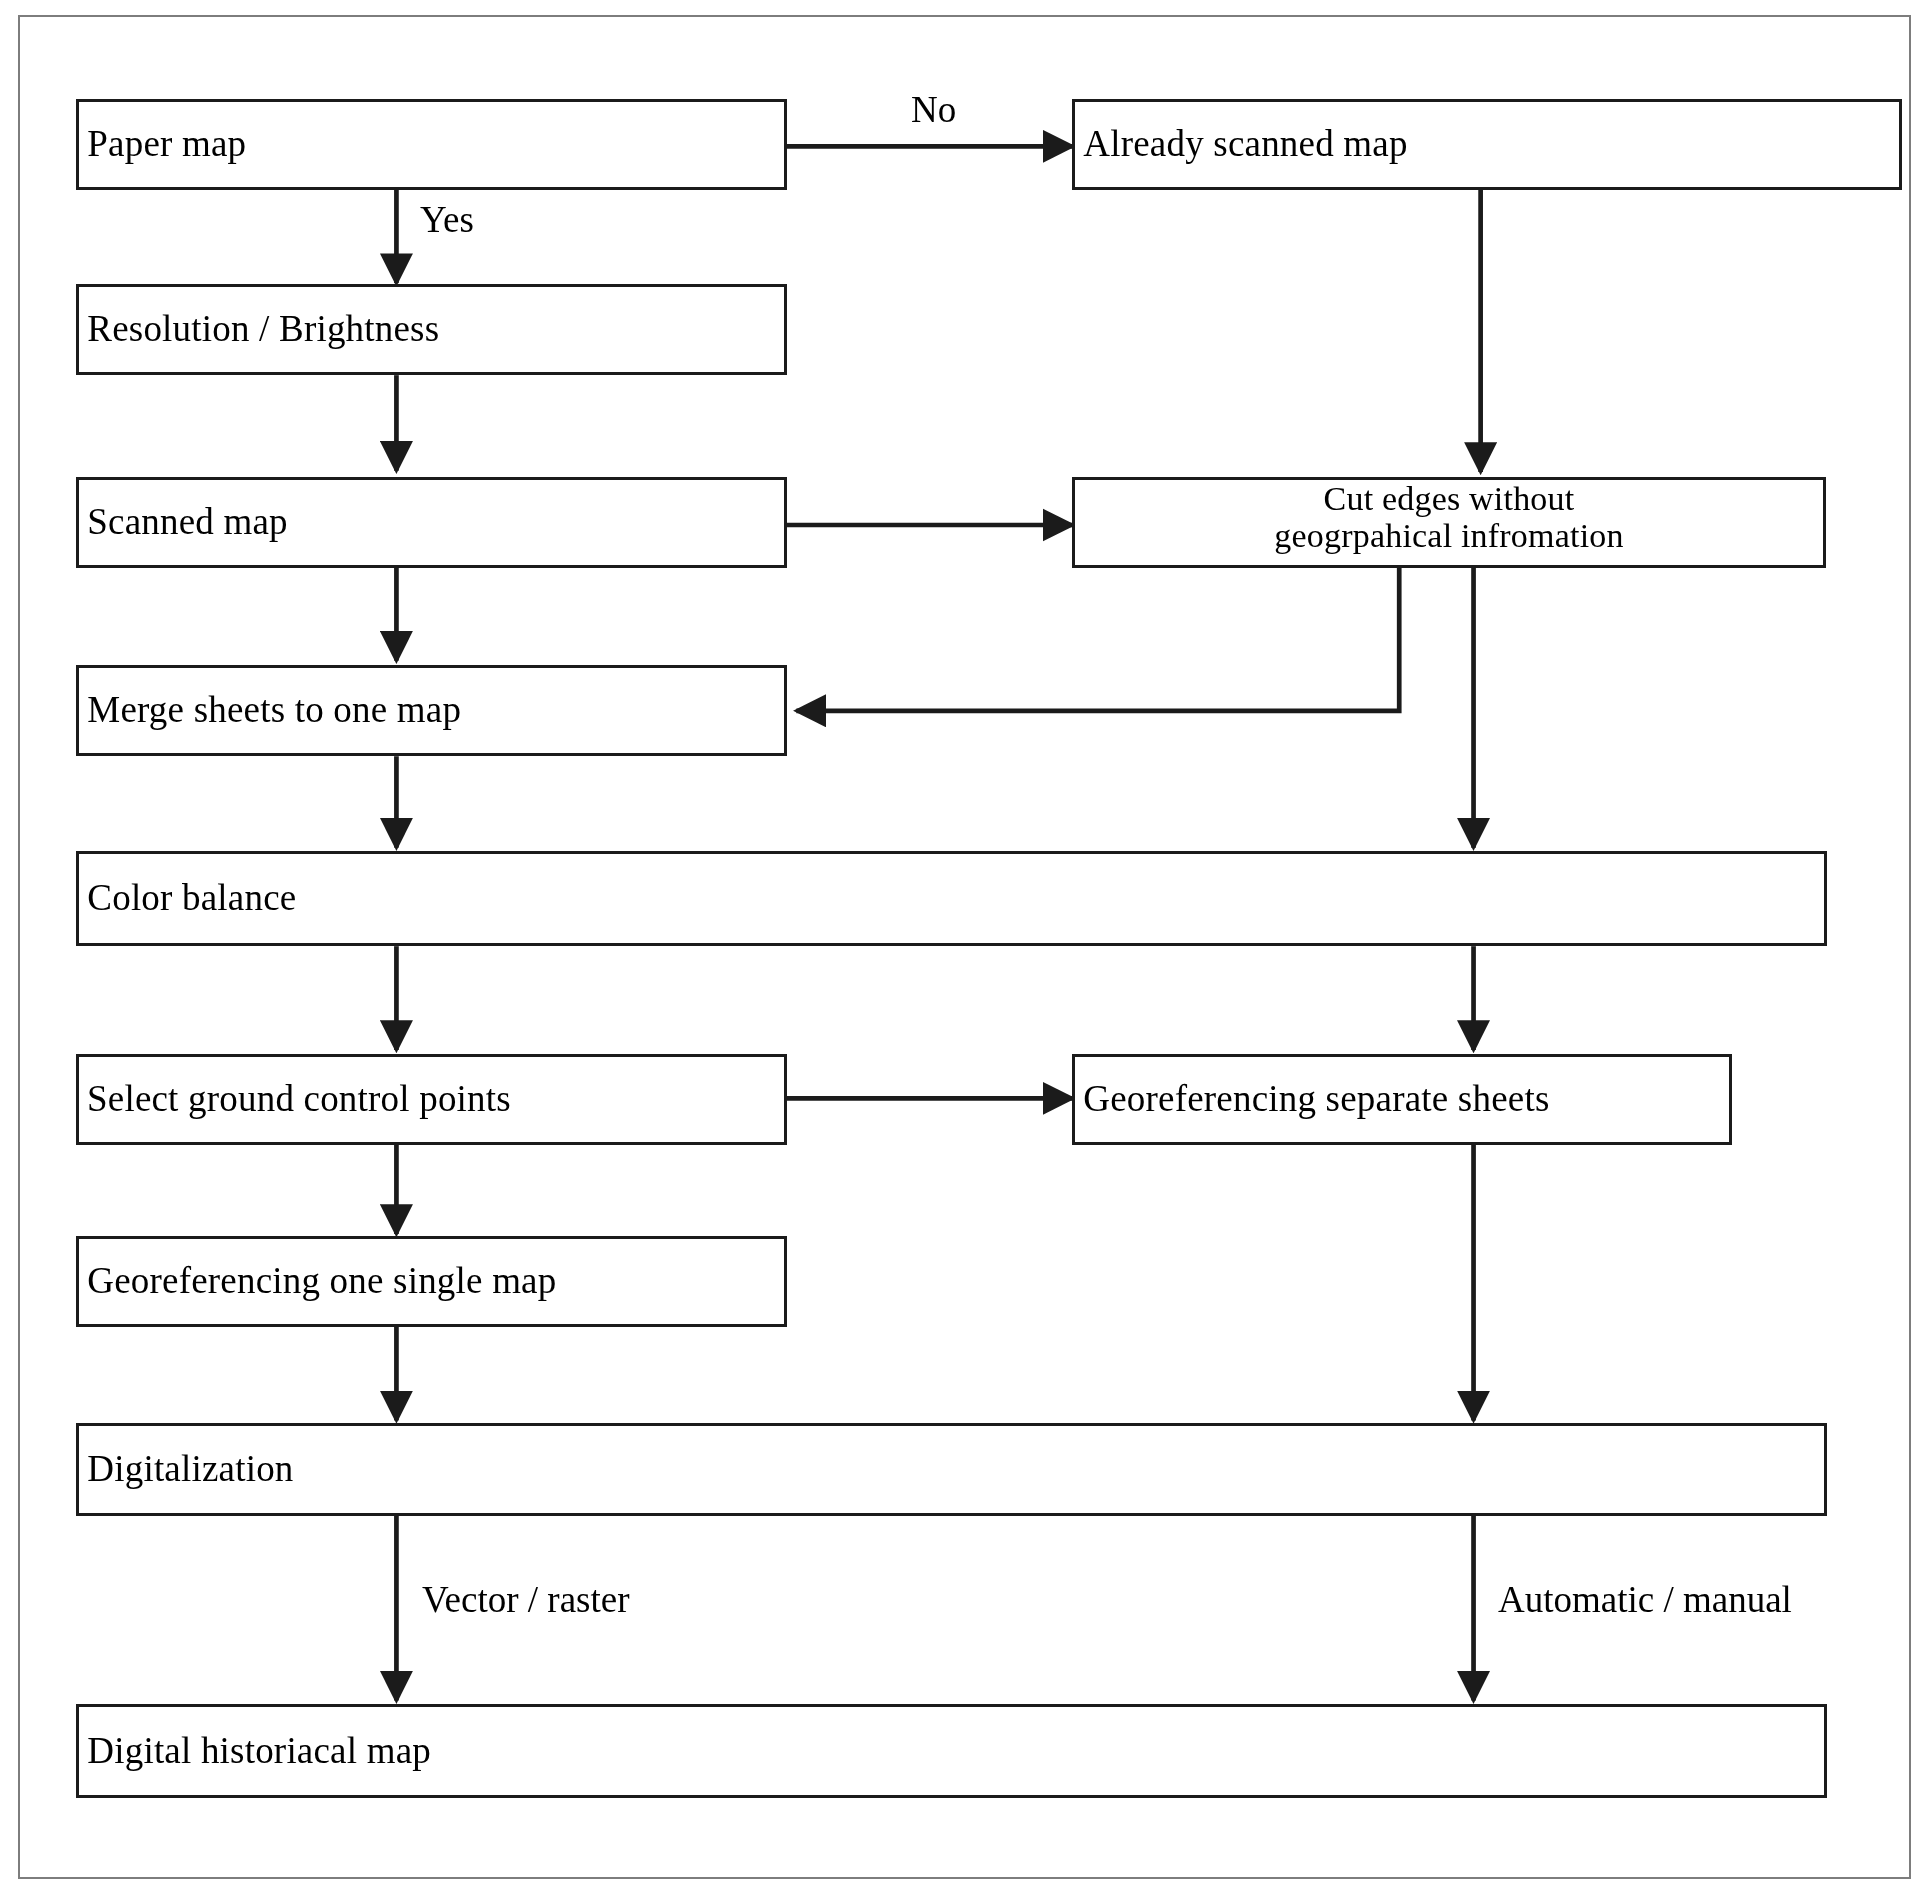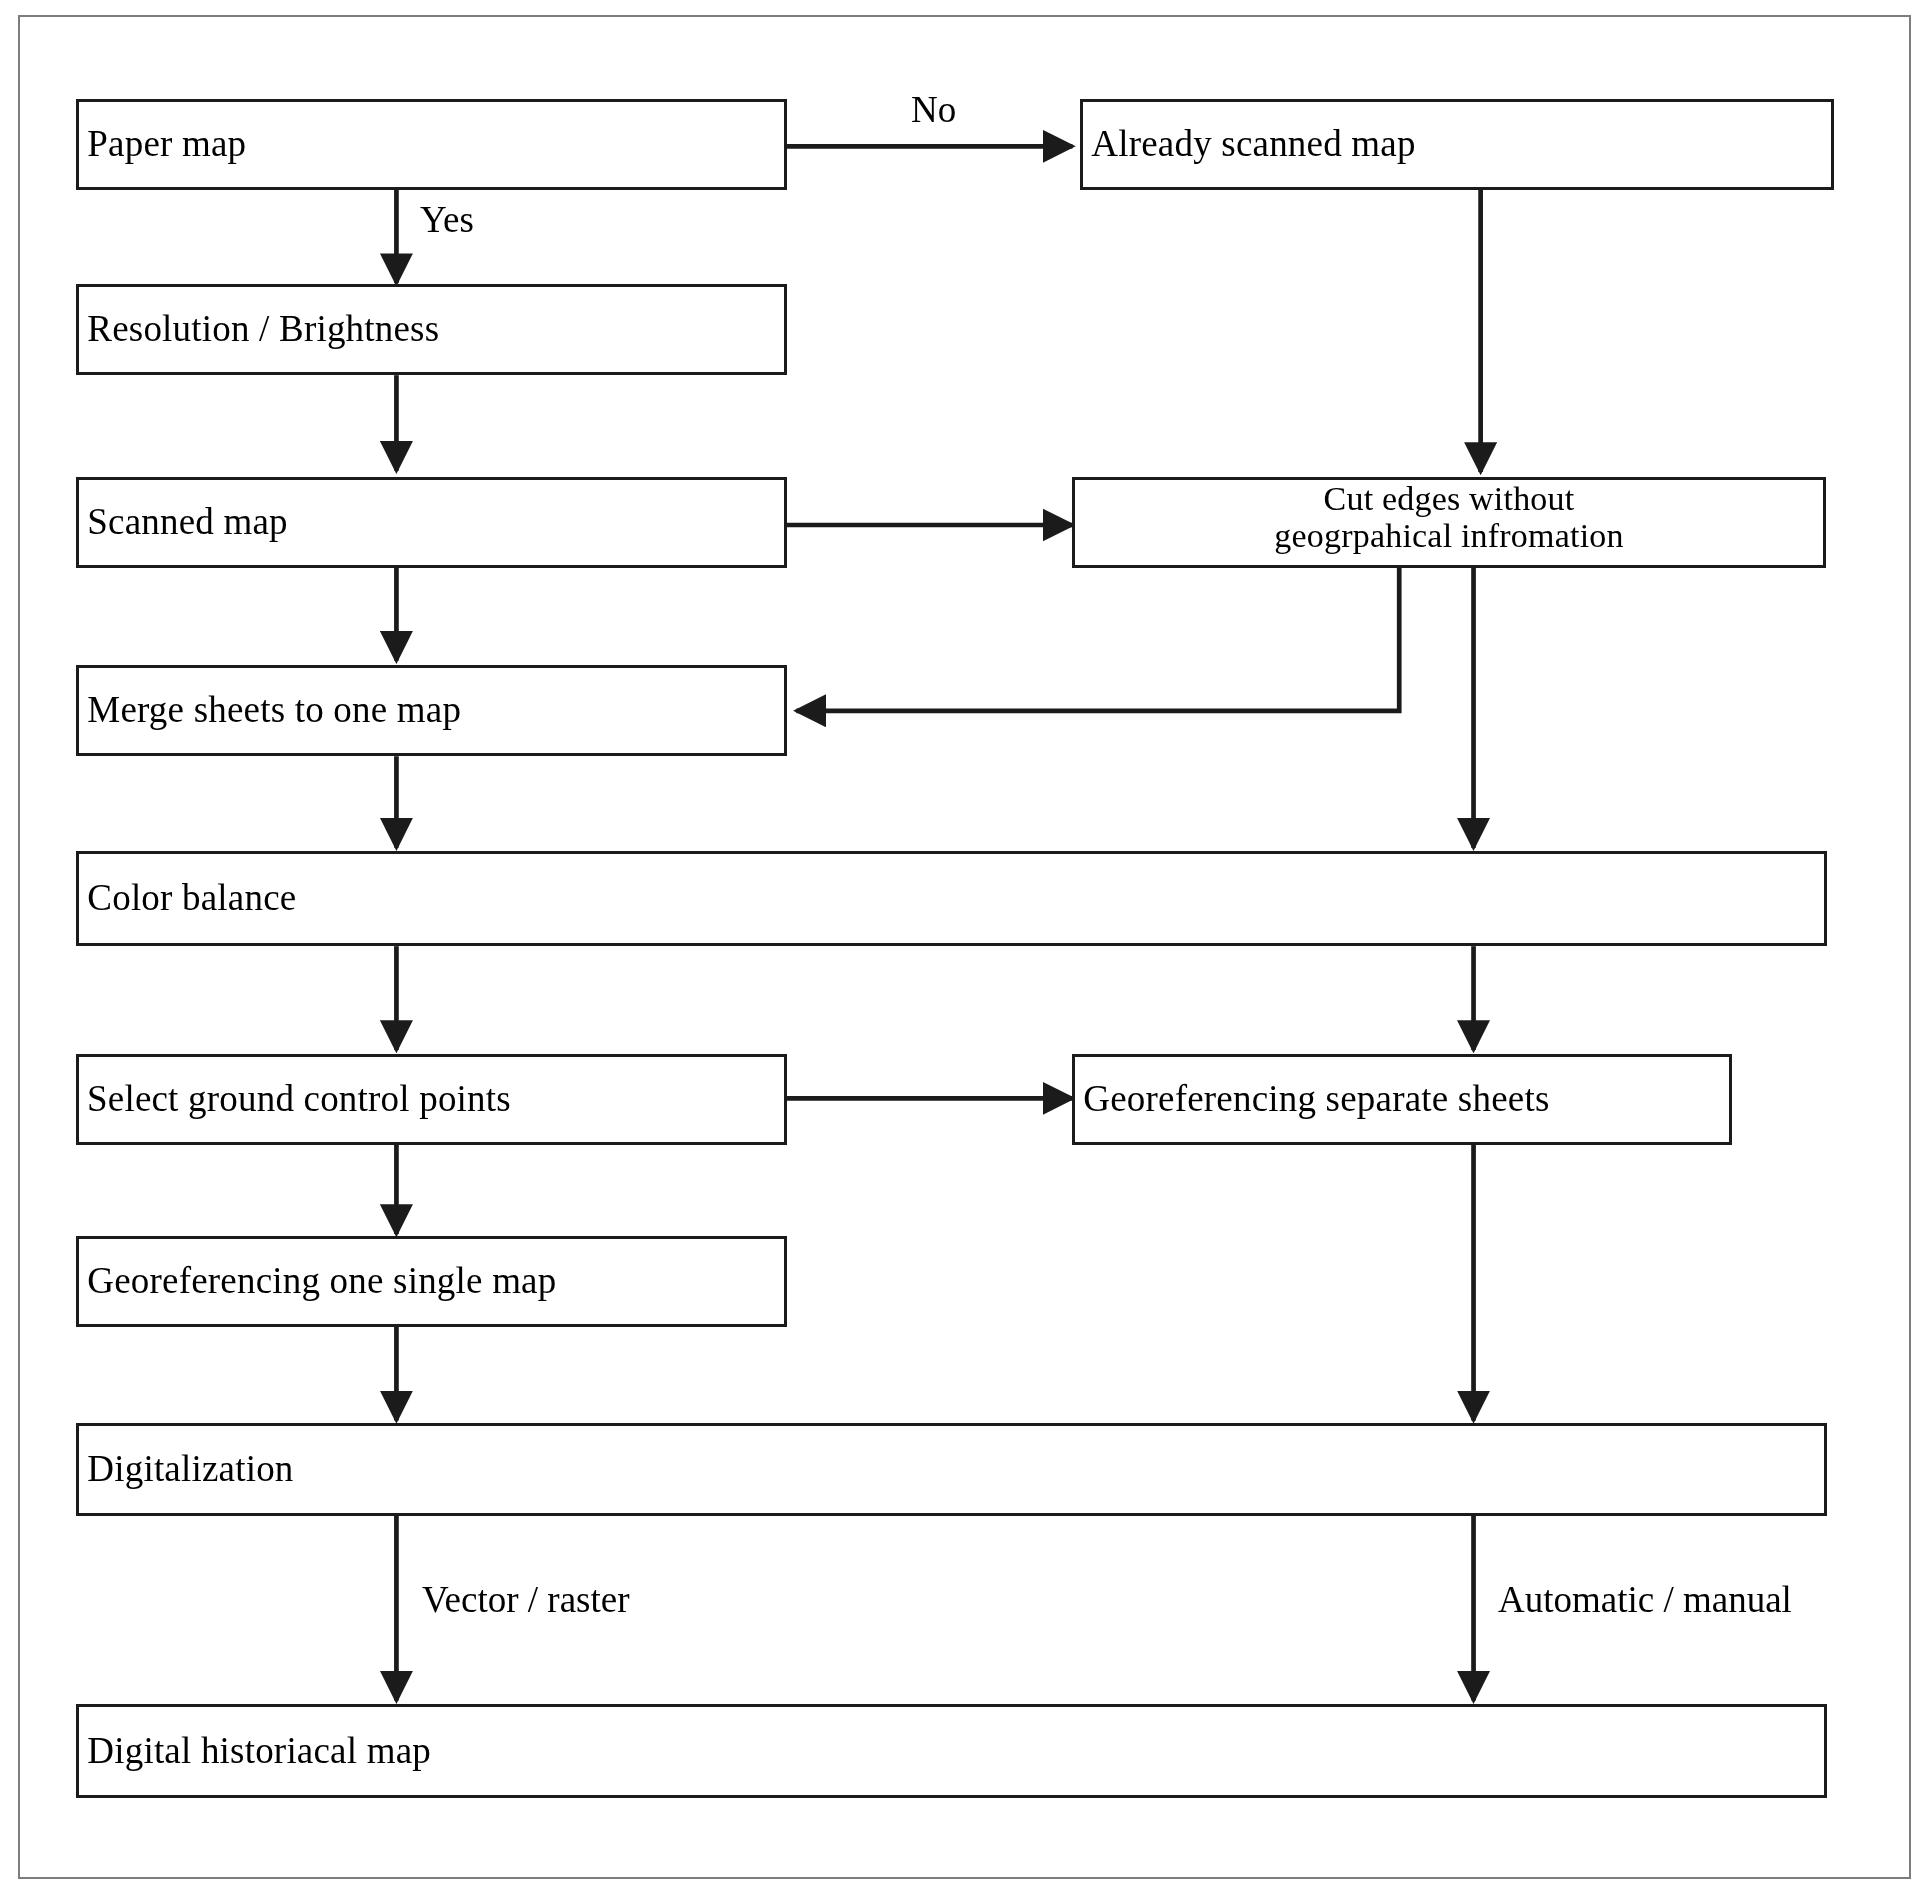--- a/index.html
+++ b/index.html
@@ -91,21 +91,21 @@
       <path d="M 672 2570 L 672 2883" marker-end="url(#arrow)"></path>
 
       <path d="M 2498 2570 L 2498 2883" marker-end="url(#arrow)"></path>
     </g>
   </svg>
 
   <div class="node" style="left:76px;top:99px;width:711px;height:91px;">
     <span>Paper map</span>
   </div>
 
-  <div class="node" style="left:1072px;top:99px;width:754px;height:91px;margin-left:8px;">
+  <div class="node" style="left:1072px;top:99px;width:830px;height:91px;">
     <span>Already scanned map</span>
   </div>
 
   <div class="node" style="left:76px;top:284px;width:711px;height:91px;">
     <span>Resolution / Brightness</span>
   </div>
 
   <div class="node" style="left:76px;top:477px;width:711px;height:91px;">
     <span>Scanned map</span>
   </div>

